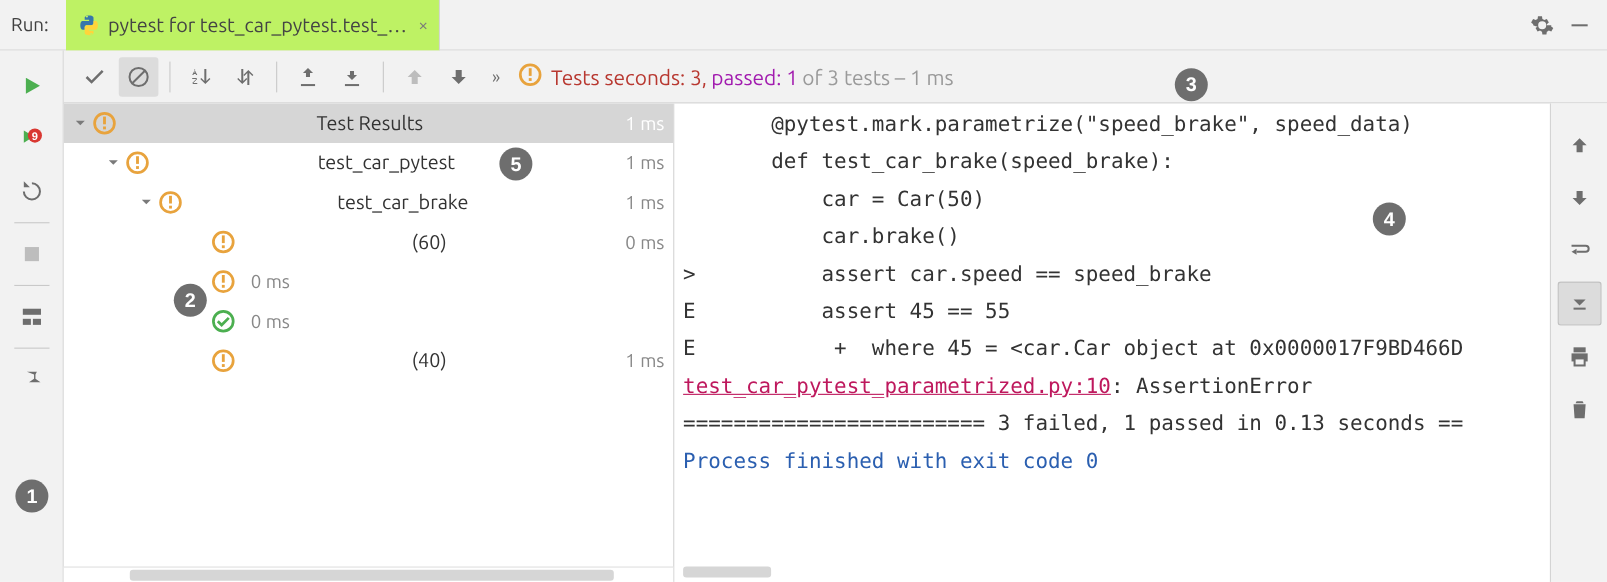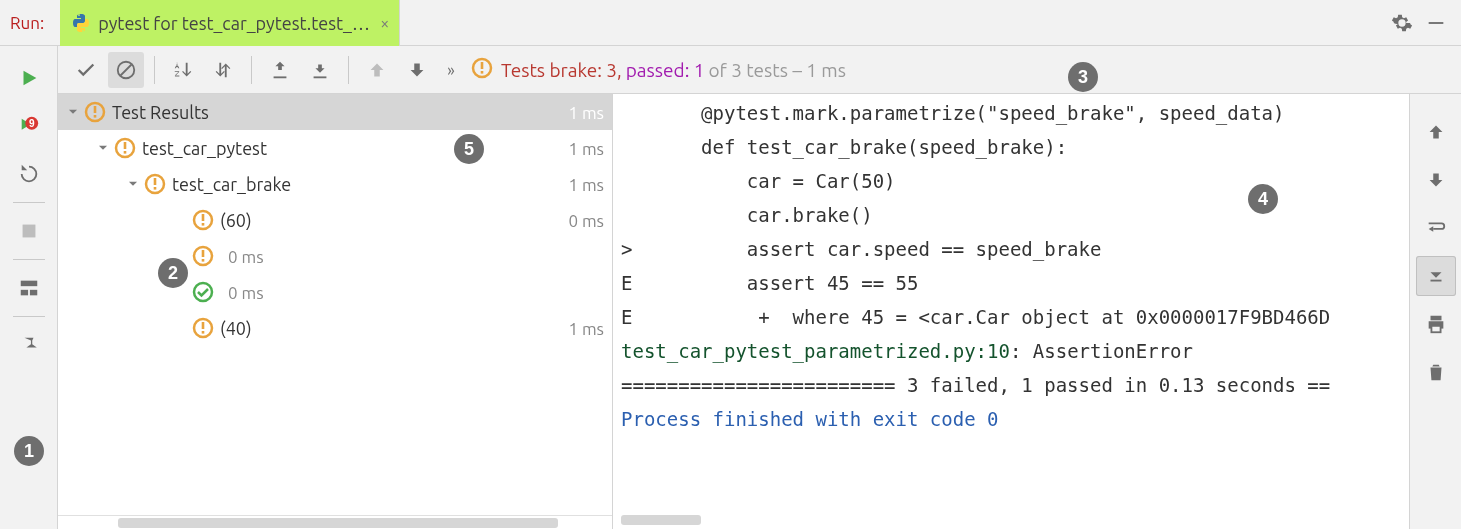--- a/index.html
+++ b/index.html
@@ -14,21 +14,21 @@
   }
   
   .header {
     height: 46px;
     background: #f2f2f2;
     border-bottom: 1px solid #d4d4d4;
     display: flex;
     align-items: center;
     padding: 0 8px 0 10px;
   }
-  .header .run-label { font-size: 17px; color: #b91c1c; margin-right: 16px; }
+  .header .run-label { font-size: 17px; color: #404040; margin-right: 16px; }
   .header .tab {
     display: flex; align-items: center; height: 46px;
     padding: 0 10px; background: #bef264;
     border-right: 1px solid #d4d4d4;
     max-width: 340px;
   }
   .header .tab .title { font-size: 18px; color: #444; white-space: nowrap; overflow: hidden; text-overflow: ellipsis; flex:1; }
   .header .tab .close { margin-left: 8px; color: #7a7a7a; font-size: 16px; }
   .header .spacer { flex: 1; }
   .header .hbtn { width: 34px; height: 34px; display:flex; align-items:center; justify-content:center; color:#6e6e6e; }
@@ -106,39 +106,39 @@
     height: 36px;
     padding-left: 6px;
     padding-right: 8px;
     font-size: 18px;
   }
   .tree-row.sel { background: #d6d6d6; color:#333; }
   .tree-row.sel .time { color:#fff; }
   .chev { width:18px; display:flex; justify-content:center; color:#7a7a7a; margin-right:2px; }
   .chev svg { width:14px; height:14px; }
   .ticon { width:22px; height:22px; margin-right:6px; flex-shrink:0; }
-  .tlabel { flex:1; white-space:nowrap; overflow:hidden; text-overflow:ellipsis; }
+  .tlabel { flex:1; white-space:nowrap; overflow:hidden; text-overflow:ellipsis;text-align:center; }
   .time { color:#888; font-size:17px; margin-left:8px; }
   .indent { display:inline-block; }
   .tree-scroll { height:14px; background:#fff; border-top:1px solid #e0e0e0; display:flex; align-items:center; }
   .tree-scroll .thumb { height:10px; background:#d6d6d6; border-radius:3px; margin-left:60px; width:440px; }
 
   
   .console-panel { flex:1; display:flex; min-width:0; position:relative; }
   .console {
     flex:1;
     font-family: "Menlo","Consolas",monospace;
     font-size: 19px;
     line-height: 34px;
     color:#333;
     padding: 2px 0 2px 8px;
     white-space: pre;
     overflow:hidden;
   }
-  .console .link { color:#14532d; }
+  .console .link { color:#be185d; text-decoration: underline; }
   .console .blue { color:#2b5fb0; }
   .console-scroll { position:absolute; bottom:0; left:8px; right:50px; height:14px; }
   .console-scroll .thumb { height:10px; background:#d6d6d6; border-radius:3px; width:80px; }
 
   
   .right-gutter {
     width: 52px;
     background:#f2f2f2;
     border-left:1px solid #d4d4d4;
     display:flex; flex-direction:column; align-items:center;
@@ -375,21 +375,21 @@
       <div class="tbtn">
           <svg viewBox="0 0 24 24">
             <use href="#i-down"></use>
           </svg>
         </div>
       <div class="tbtn" style="width:24px">»</div>
       <div class="summary">
         <span class="summary-icon"><svg class="stat-icon" viewBox="0 0 22 22">
               <use href="#i-warn"></use>
             </svg></span>
-        <span class="fail">Tests brake: 3,</span>
+        <span class="fail">Tests seconds: 3,</span>
         <span class="pass"> passed: 1</span>
         <span class="dim"> of 3 tests – 1 ms</span>
       </div>
     </div>
 
     <div class="content">
 
       <div class="tree-panel">
 
         <div class="tree-row sel">

